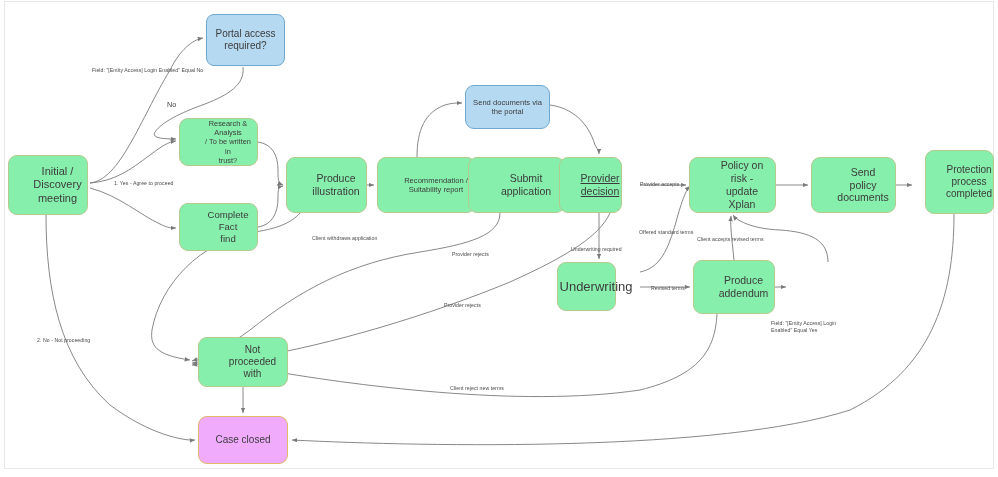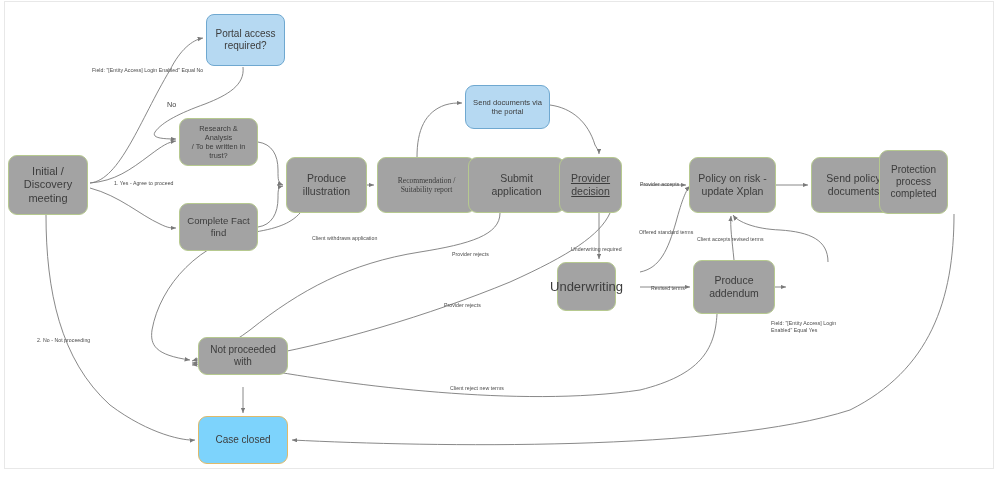--- a/index.html
+++ b/index.html
@@ -36,23 +36,23 @@
     border-radius: 9px;
     display: flex;
     align-items: center;
     justify-content: center;
     text-align: center;
     color: #3c3c3c;
     line-height: 1.22;
     padding: 2px 5px;
     white-space: pre-line;
   }
-  .node.green  { background: #a3a3a3; border: 1px solid #b6c98f; }
+  .node.green  { background: #86efac; border: 1px solid #b6c98f; padding-left: 24px; }
   .node.blue   { background: #b6d9f2; border: 1px solid #6fa8d0; }
-  .node.orange { background: #7dd3fc; border: 1px solid #dfba6a; }
+  .node.orange { background: #f0abfc; border: 1px solid #dfba6a; }
 
   .edge-label {
     position: absolute;
     color: #4a4a4a;
     font-size: 5.2px;
     line-height: 1.3;
     white-space: pre-line;
     letter-spacing: 0.05px;
   }
   .edge-label.big { font-size: 7.2px; color: #444; }
@@ -142,21 +142,21 @@
   <div class="node green" style="left:179px; top:118px; width:79px; height:48px; font-size:7.4px;">Research &amp; Analysis
 / To be written in
 trust?</div>
 
   <div class="node green" style="left:179px; top:203px; width:79px; height:48px; font-size:9.6px;">Complete Fact
 find</div>
 
   <div class="node green" style="left:286px; top:157px; width:81px; height:56px; font-size:10.5px;">Produce
 illustration</div>
 
-  <div class="node green" style="left:377px; top:157px; width:99px; height:56px; font-size:7.6px;font-family:Liberation Serif, serif;">Recommendation /
+  <div class="node green" style="left:377px; top:157px; width:99px; height:56px; font-size:7.6px;">Recommendation /
 Suitability report</div>
 
   <div class="node green" style="left:468px; top:157px; width:97px; height:56px; font-size:10.5px;">Submit
 application</div>
 
   <div class="node blue" style="left:465px; top:85px; width:85px; height:44px; font-size:7.6px;">Send documents via
 the portal</div>
 
   <div class="node green" style="left:559px; top:157px; width:63px; height:56px; font-size:10.5px;text-decoration:underline;">Provider
 decision</div>
@@ -166,25 +166,25 @@
   <div class="node green" style="left:693px; top:260px; width:82px; height:54px; font-size:10.5px;">Produce
 addendum</div>
 
 
   <div class="node green" style="left:689px; top:157px; width:87px; height:56px; font-size:10.5px;">Policy on risk -
 update Xplan</div>
 
   <div class="node green" style="left:811px; top:157px; width:85px; height:56px; font-size:10.5px;">Send policy
 documents</div>
 
-  <div class="node green" style="left:879px; top:150px; width:69px; height:64px; font-size:10px;">Protection
+  <div class="node green" style="left:925px; top:150px; width:69px; height:64px; font-size:10px;">Protection
 process
 completed</div>
 
-  <div class="node green" style="left:198px; top:337px; width:90px; height:38px; font-size:10px;">Not proceeded
+  <div class="node green" style="left:198px; top:337px; width:90px; height:50px; font-size:10px;">Not proceeded
 with</div>
 
   <div class="node orange" style="left:198px; top:416px; width:90px; height:48px; font-size:10px;">Case closed</div>
 
   <div class="edge-label" style="left:92px; top:67px;">Field: "[Entity Access] Login Enabled" Equal No</div>
 
   <div class="edge-label big" style="left:167px; top:100px;">No</div>
 
   <div class="edge-label" style="left:114px; top:180px;">1. Yes - Agree to proceed</div>
 

